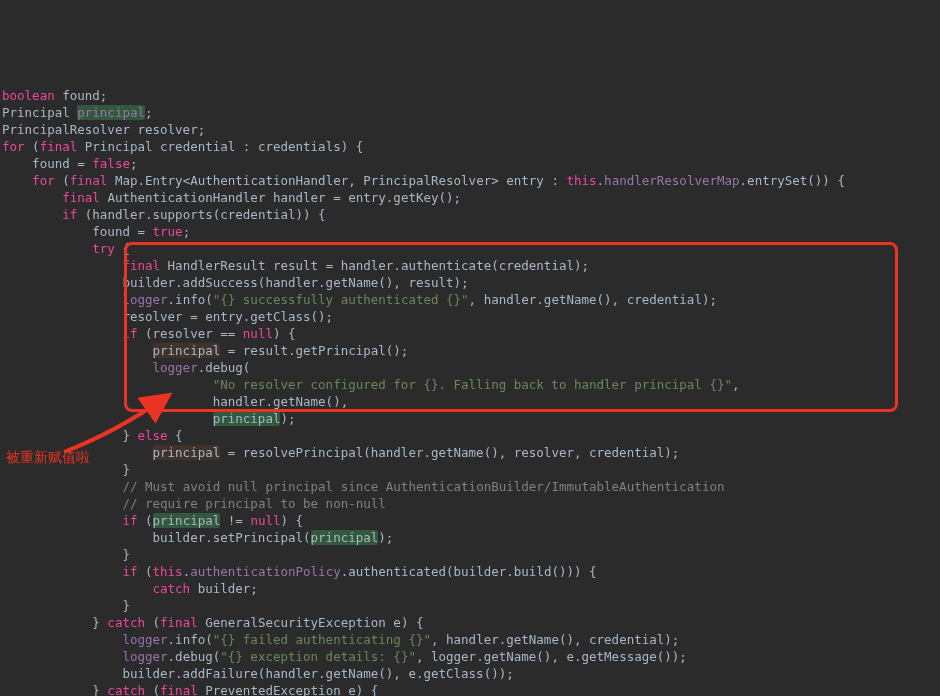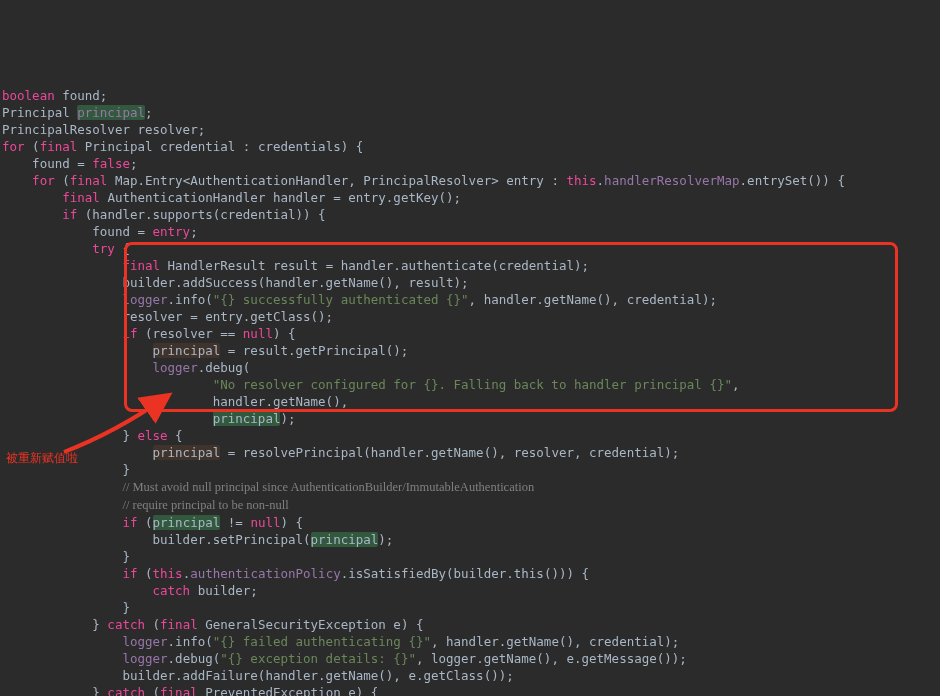--- a/index.html
+++ b/index.html
@@ -15,21 +15,21 @@
     height: 696px;
     position: relative;
   }
   .code-area {
     padding: 2px 4px 2px 2px;
     position: relative;
   }
   .kw { color: #ec4899; }       
   .id { color: #9876aa; }       
   .st { color: #6a8759; }       
-  .cm { color: #808080; font-family: Liberation Serif, serif; }
+  .cm { color: #808080; }
 
   .hl-occ {
     background: #32593d;
     border-radius: 2px;
   }
   .hl-occ2 {
     background: #40332b;
     border-radius: 2px;
   }
 
@@ -41,59 +41,59 @@
   }
 
   .arrow-svg {
     position: absolute;
     pointer-events: none;
   }
 
   .cn-label {
     position: absolute;
     color: #eb3323;
-    font-family: Liberation Sans, sans-serif;
-    font-size: 12px;
+    font-family: Liberation Mono, monospace;
+    font-size: 14px;
   }
 </style>
 </head>
 <body>
 
 
 
 <div class="code-area">
 <span class="kw">boolean</span><span> found;</span>
 <span>Principal </span><span class="id hl-occ">principal</span><span>;</span>
 <span>PrincipalResolver resolver;</span>
 <span class="kw">for</span><span> (</span><span class="kw">final</span><span> Principal credential : credentials) {</span>
 <span>    found = </span><span class="kw">false</span><span>;</span>
 <span>    </span><span class="kw">for</span><span> (</span><span class="kw">final</span><span> Map.Entry&lt;AuthenticationHandler, PrincipalResolver&gt; entry : </span><span class="kw">this</span><span>.</span><span class="id">handlerResolverMap</span><span>.entrySet()) {</span>
 <span>        </span><span class="kw">final</span><span> AuthenticationHandler handler = entry.getKey();</span>
 <span>        </span><span class="kw">if</span><span> (handler.supports(credential)) {</span>
-<span>            found = </span><span class="kw">entry</span><span>;</span>
+<span>            found = </span><span class="kw">true</span><span>;</span>
 <span>            </span><span class="kw">try</span><span> {</span>
 <span>                </span><span class="kw">final</span><span> HandlerResult result = handler.authenticate(credential);</span>
 <span>                builder.addSuccess(handler.getName(), result);</span>
 <span>                </span><span class="id">logger</span><span>.info(</span><span class="st">"{} successfully authenticated {}"</span><span>, handler.getName(), credential);</span>
 <span>                resolver = entry.getClass();</span>
 <span>                </span><span class="kw">if</span><span> (resolver == </span><span class="kw">null</span><span>) {</span>
 <span>                    </span><span class="hl-occ2">principal</span><span> = result.getPrincipal();</span>
 <span>                    </span><span class="id">logger</span><span>.debug(</span>
 <span>                            </span><span class="st">"No resolver configured for {}. Falling back to handler principal {}"</span><span>,</span>
 <span>                            handler.getName(),</span>
 <span>                            </span><span class="hl-occ">principal</span><span>);</span>
 <span>                } </span><span class="kw">else</span><span> {</span>
 <span>                    </span><span class="hl-occ2">principal</span><span> = resolvePrincipal(handler.getName(), resolver, credential);</span>
 <span>                }</span>
 <span>                </span><span class="cm">// Must avoid null principal since AuthenticationBuilder/ImmutableAuthentication</span>
 <span>                </span><span class="cm">// require principal to be non-null</span>
 <span>                </span><span class="kw">if</span><span> (</span><span class="hl-occ">principal</span><span> != </span><span class="kw">null</span><span>) {</span>
 <span>                    builder.setPrincipal(</span><span class="hl-occ">principal</span><span>);</span>
 <span>                }</span>
-<span>                </span><span class="kw">if</span><span> (</span><span class="kw">this</span><span>.</span><span class="id">authenticationPolicy</span><span>.isSatisfiedBy(builder.this())) {</span>
+<span>                </span><span class="kw">if</span><span> (</span><span class="kw">this</span><span>.</span><span class="id">authenticationPolicy</span><span>.authenticated(builder.build())) {</span>
 <span>                    </span><span class="kw">catch</span><span> builder;</span>
 <span>                }</span>
 <span>            } </span><span class="kw">catch</span><span> (</span><span class="kw">final</span><span> GeneralSecurityException e) {</span>
 <span>                </span><span class="id">logger</span><span>.info(</span><span class="st">"{} failed authenticating {}"</span><span>, handler.getName(), credential);</span>
 <span>                </span><span class="id">logger</span><span>.debug(</span><span class="st">"{} exception details: {}"</span><span>, logger.getName(), e.getMessage());</span>
 <span>                builder.addFailure(handler.getName(), e.getClass());</span>
 <span>            } </span><span class="kw">catch</span><span> (</span><span class="kw">final</span><span> PreventedException e) {</span>
 
 
 

